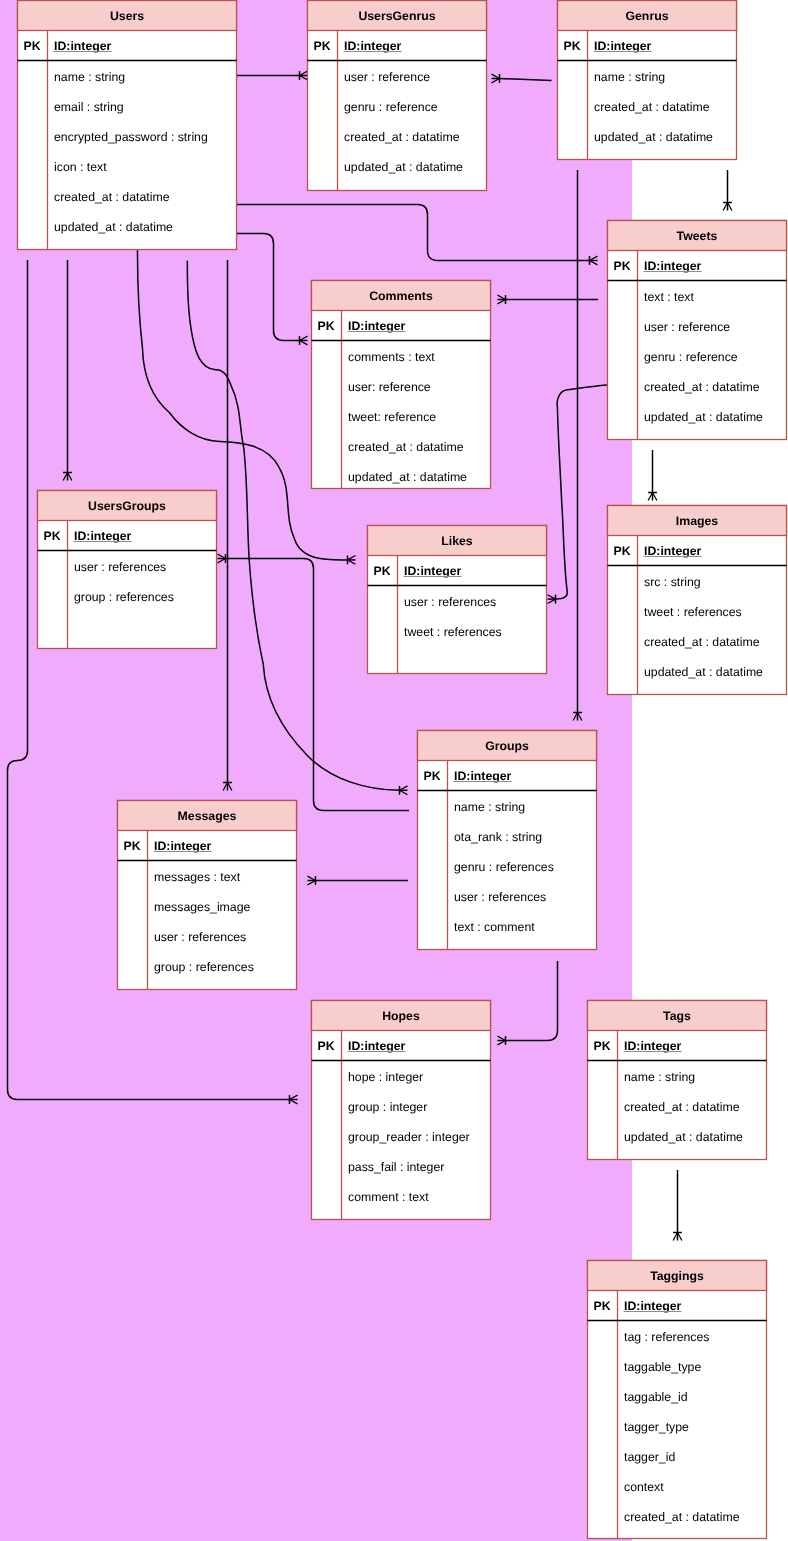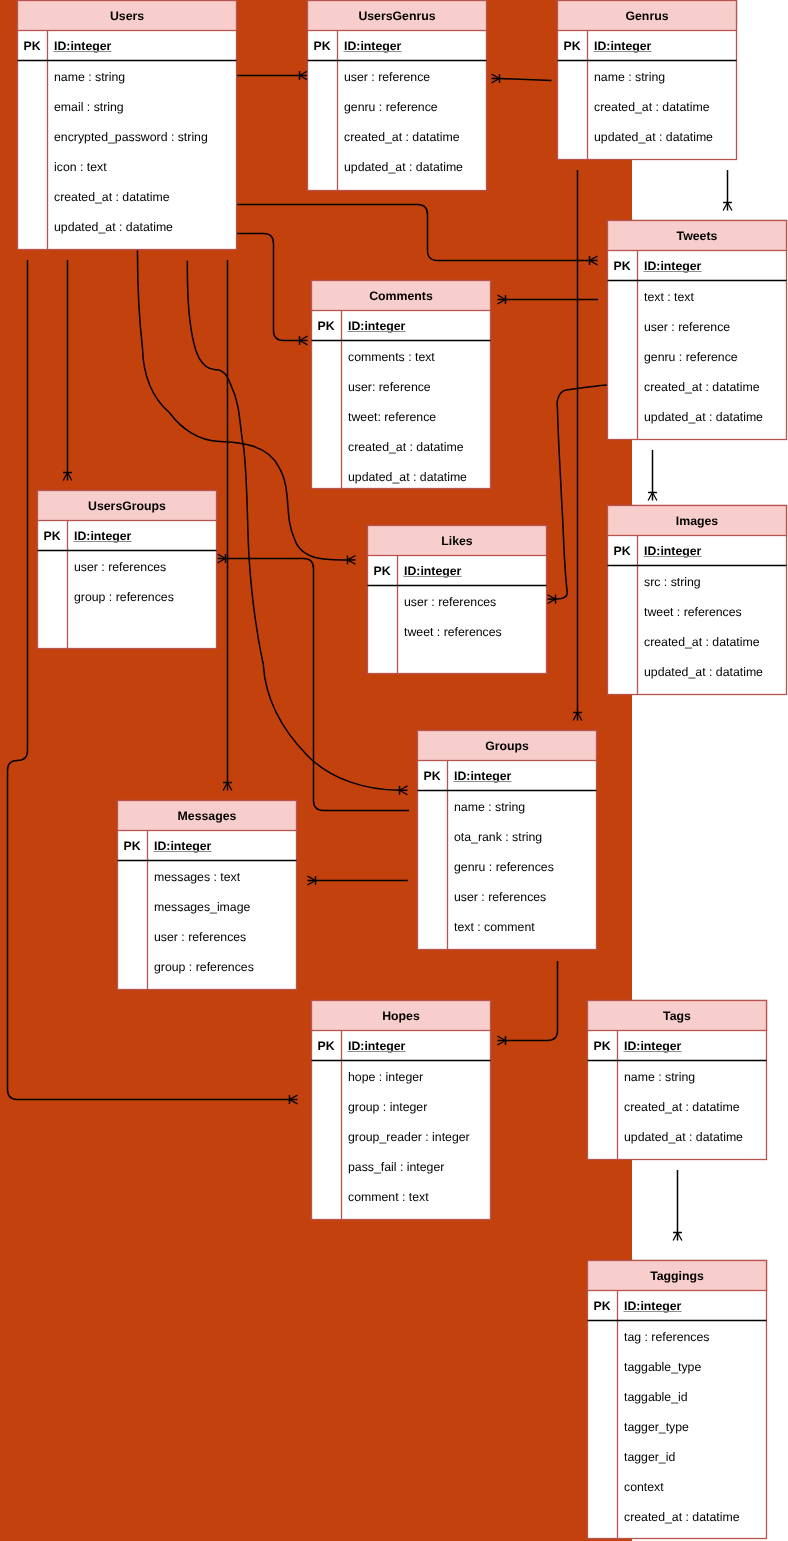--- a/index.html
+++ b/index.html
@@ -1,19 +1,19 @@
 <!DOCTYPE html>
 <html><head>
 <meta charset="utf-8">
 <title>ER Diagram</title>
 <style>
   html,body{margin:0;padding:0;background:#ffffff;}
   body{width:788px;height:1541px;overflow:hidden;font-family:"Liberation Sans",sans-serif;
        -webkit-font-smoothing:antialiased;text-rendering:geometricPrecision;}
-  #diagram{position:relative;width:632px;height:1541px;background:#c2410c;text-decoration:underline;}
+  #diagram{position:relative;width:632px;height:1541px;background:#f0abfc;text-decoration:underline;}
   svg{display:block;shape-rendering:geometricPrecision;will-change:transform;transform:translateZ(0);}
   text{font-family:"Liberation Sans",sans-serif;}
   .ent-title{font-size:12.3px;font-weight:bold;text-anchor:middle;fill:#000;}
   .ent-pk{font-size:12.3px;font-weight:bold;fill:#000;}
   .ent-attr{font-size:12.3px;fill:#000;}
   .ent-box{fill:#fff;stroke:#b85450;stroke-width:1.3;}
   .ent-head{fill:#f8cecc;stroke:#b85450;stroke-width:1.3;}
   .ent-div{stroke:#b85450;stroke-width:1.3;}
   .ent-rule{stroke:#000;stroke-width:1.4;}
   .conn{fill:none;stroke:#000;stroke-width:1.5;}

